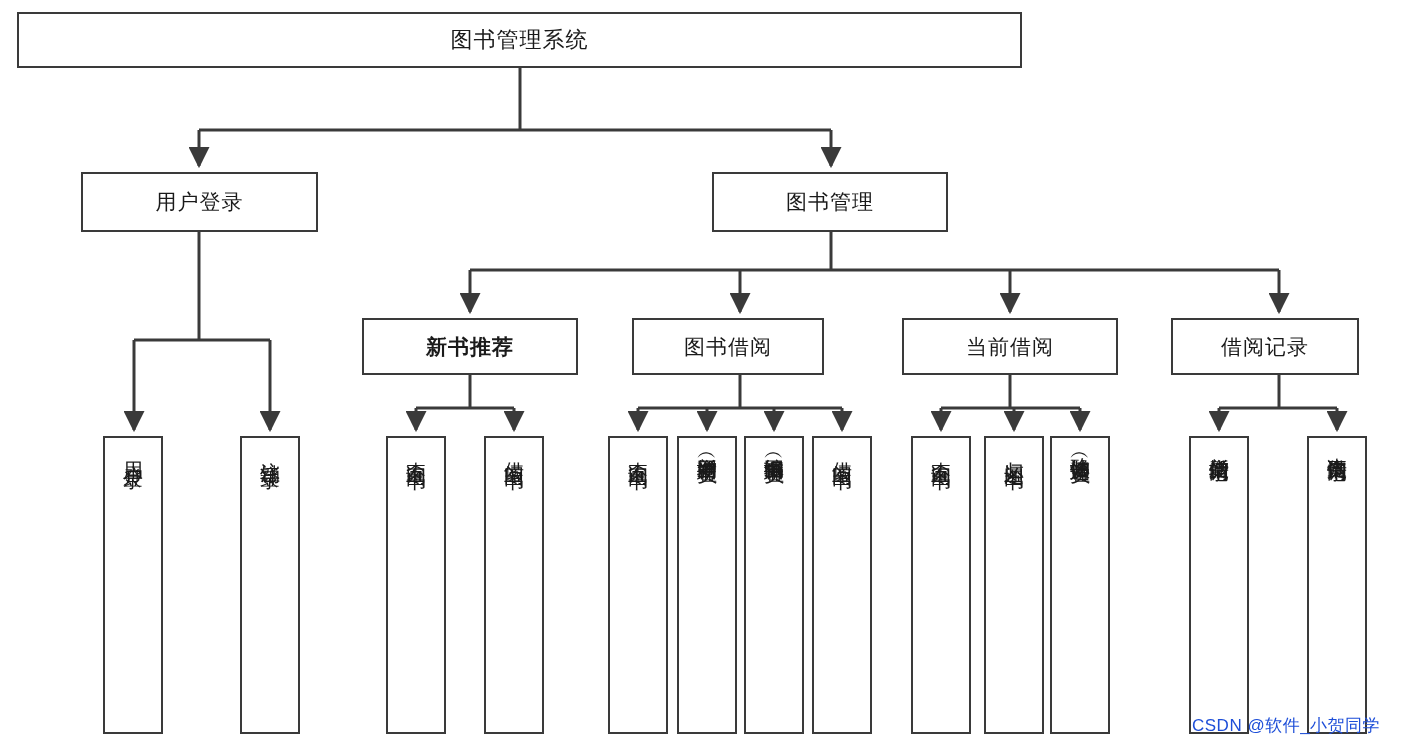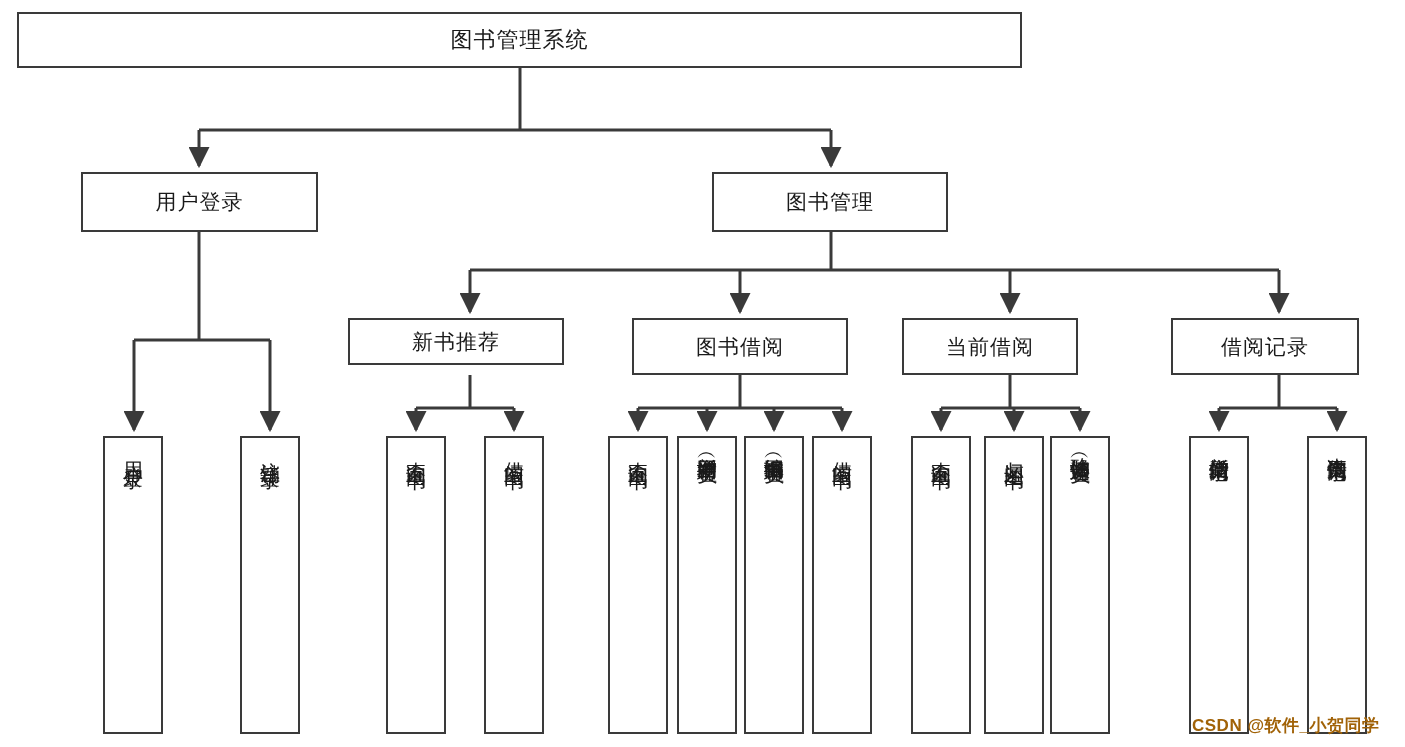--- a/index.html
+++ b/index.html
@@ -55,24 +55,23 @@
     padding-top: 8px;
     white-space: nowrap;
   }
   .node.vert.long {
     padding-top: 4px;
     letter-spacing: 1px;
   }
   .watermark {
     position: absolute;
     font-size: 17px;
-    color: #a16207;
+    color: #1d4ed8;
     white-space: nowrap;
     letter-spacing: 0.5px;
-    font-weight: bold;
   }
 </style>
 </head>
 <body>
 
 <div id="canvas">
 
   <svg id="wires" viewBox="0 0 1405 747" width="1405" height="747" aria-hidden="true">
     <defs>
       <marker id="arrow" viewBox="0 0 10 10" refX="9" refY="5" markerWidth="7" markerHeight="7" orient="auto-start-reverse">
@@ -122,23 +121,23 @@
       <path d="M 1219 408 L 1219 430" marker-end="url(#arrow)"></path>
       <path d="M 1337 408 L 1337 430" marker-end="url(#arrow)"></path>
     </g>
   </svg>
 
   <div class="node horiz root" style="left: 17px; top: 12px; width: 1005px; height: 56px;">图书管理系统</div>
 
   <div class="node horiz" style="left: 81px; top: 172px; width: 237px; height: 60px;">用户登录</div>
   <div class="node horiz" style="left: 712px; top: 172px; width: 236px; height: 60px; text-align: right;">图书管理</div>
 
-  <div class="node horiz" style="left: 348px; top: 318px; width: 216px; height: 47px;">新书推荐</div>
-  <div class="node horiz" style="left: 632px; top: 318px; width: 216px; height: 57px;">图书借阅</div>
-  <div class="node horiz" style="left: 902px; top: 318px; width: 176px; height: 57px;">当前借阅</div>
+  <div class="node horiz" style="left: 362px; top: 318px; width: 216px; height: 57px; font-weight: bold;">新书推荐</div>
+  <div class="node horiz" style="left: 632px; top: 318px; width: 192px; height: 57px;">图书借阅</div>
+  <div class="node horiz" style="left: 902px; top: 318px; width: 216px; height: 57px;">当前借阅</div>
   <div class="node horiz" style="left: 1171px; top: 318px; width: 188px; height: 57px;">借阅记录</div>
 
   <div class="node vert" style="left: 103px; top: 436px; width: 60px; height: 298px;">用户登录</div>
   <div class="node vert" style="left: 240px; top: 436px; width: 60px; height: 298px;">注销登录</div>
   <div class="node vert" style="left: 386px; top: 436px; width: 60px; height: 298px;">查询图书</div>
   <div class="node vert" style="left: 484px; top: 436px; width: 60px; height: 298px;">借阅图书</div>
   <div class="node vert" style="left: 608px; top: 436px; width: 60px; height: 298px;">查询图书</div>
   <div class="node vert long" style="left: 677px; top: 436px; width: 60px; height: 298px;">新增图书（管理员）</div>
   <div class="node vert long" style="left: 744px; top: 436px; width: 60px; height: 298px;">编辑图书（管理员）</div>
   <div class="node vert" style="left: 812px; top: 436px; width: 60px; height: 298px;">借阅图书</div>

